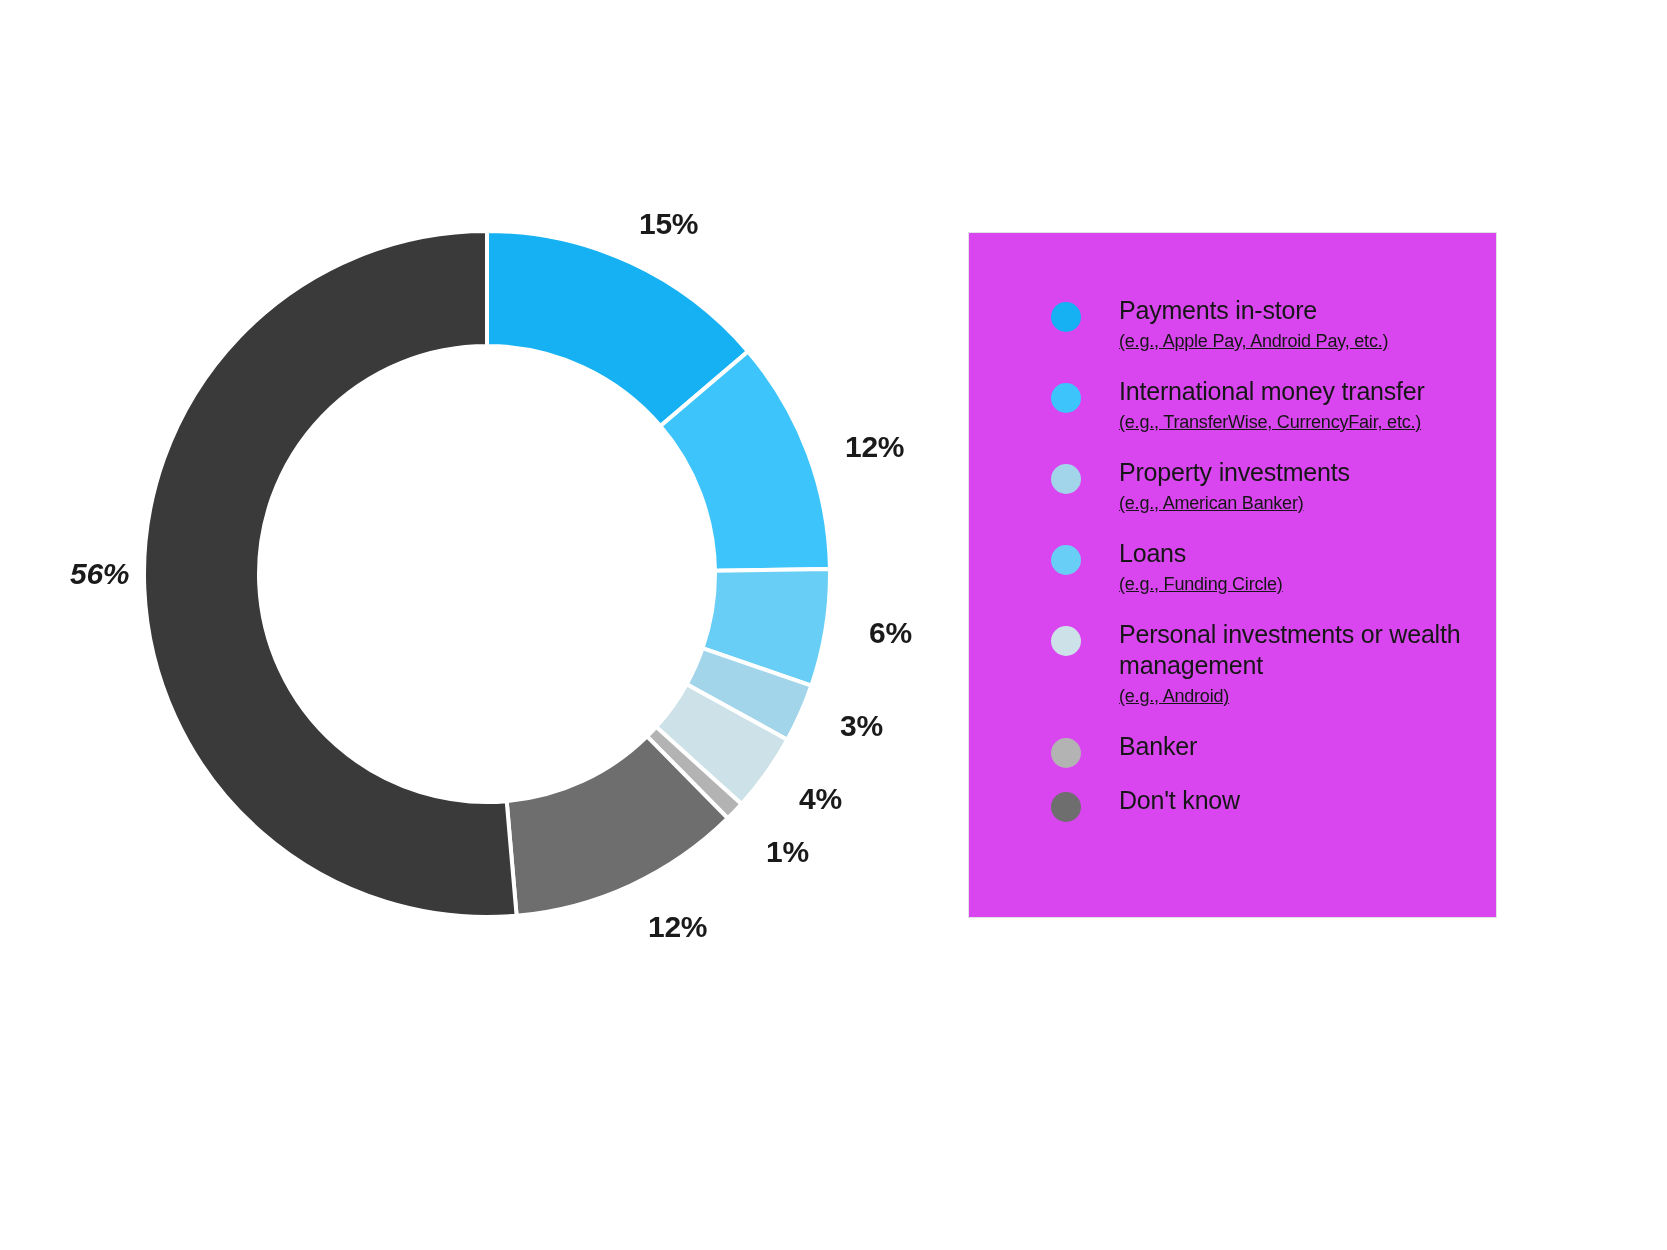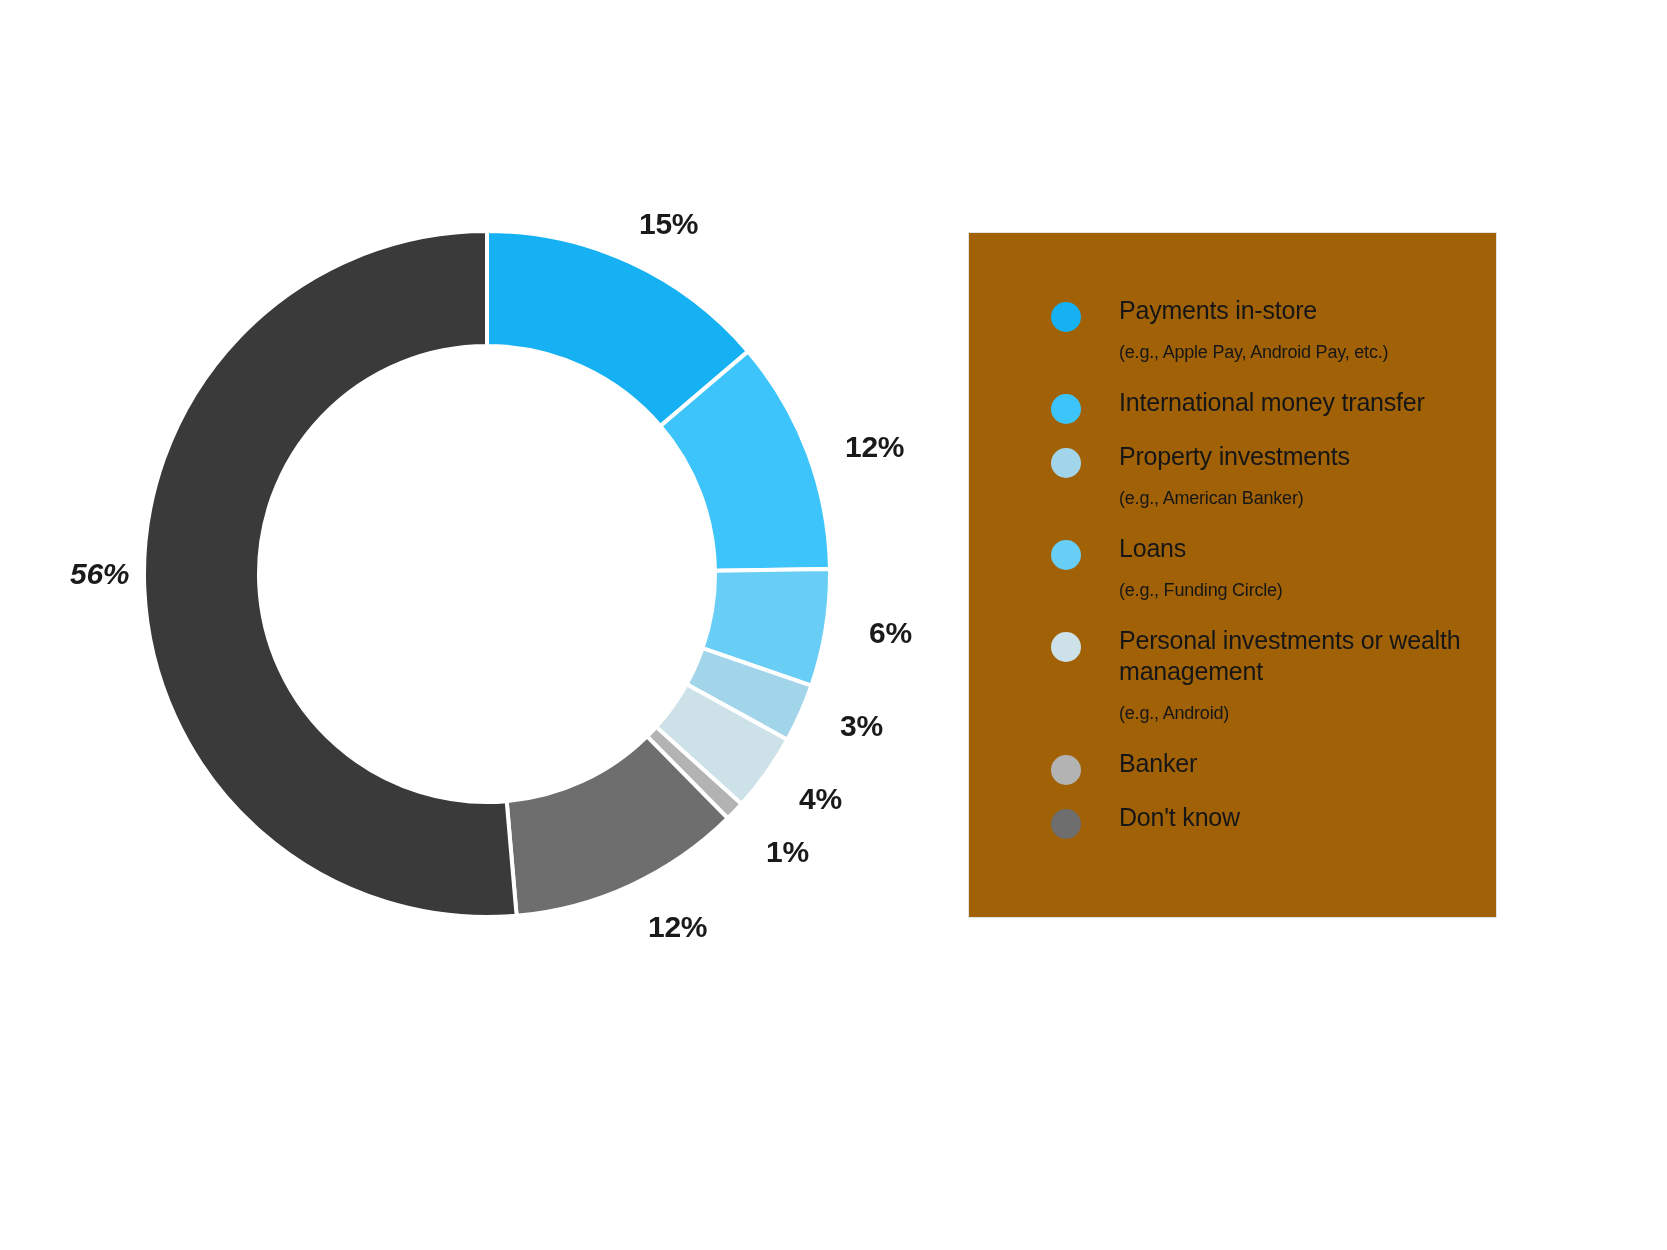--- a/index.html
+++ b/index.html
@@ -26,21 +26,21 @@
     white-space:nowrap;
     letter-spacing:-0.3px;
   }
 
   
   #legend-box{
     position:absolute;
     left:968px;top:232px;
     width:529px;height:686px;
     border:1px solid #e2e3e4;
-    background:#a16207;
+    background:#d946ef;
     box-sizing:border-box;
   }
   #legend-list{
     position:absolute;
     left:150px;
     top:62px;
     width:370px;
   }
   .legend-item{
     position:relative;
@@ -62,21 +62,22 @@
     color:#161616;
     letter-spacing:-0.2px;
   }
   .legend-sub{
     display:block;
     font-family:"Liberation Sans", sans-serif;
     font-size:18px;
     line-height:24px;
     color:#161616;
     letter-spacing:-0.2px;
-    margin-top:14px;
+    margin-top:3px;
+    text-decoration:underline;
   }
 </style>
 </head>
 <body>
 
 <div id="stage">
 
   <div id="donut-wrap">
     <svg id="donut-svg" width="980" height="1250" viewBox="0 0 980 1250">
       <g id="slices">
@@ -105,20 +106,21 @@
   <div id="legend-box" style="border-color: rgb(226, 227, 228);">
     <div id="legend-list">
         <div class="legend-item">
           <span class="legend-dot" style="background: rgb(21, 177, 242);"></span>
           <span class="legend-label">Payments in-store</span>
           <span class="legend-sub">(e.g., Apple Pay, Android Pay, etc.)</span>
         </div>
         <div class="legend-item">
           <span class="legend-dot" style="background: rgb(61, 196, 250);"></span>
           <span class="legend-label">International money transfer</span>
+          <span class="legend-sub">(e.g., TransferWise, CurrencyFair, etc.)</span>
         </div>
         <div class="legend-item">
           <span class="legend-dot" style="background: rgb(163, 213, 234);"></span>
           <span class="legend-label">Property investments</span>
           <span class="legend-sub">(e.g., American Banker)</span>
         </div>
         <div class="legend-item">
           <span class="legend-dot" style="background: rgb(104, 206, 245);"></span>
           <span class="legend-label">Loans</span>
           <span class="legend-sub">(e.g., Funding Circle)</span>

